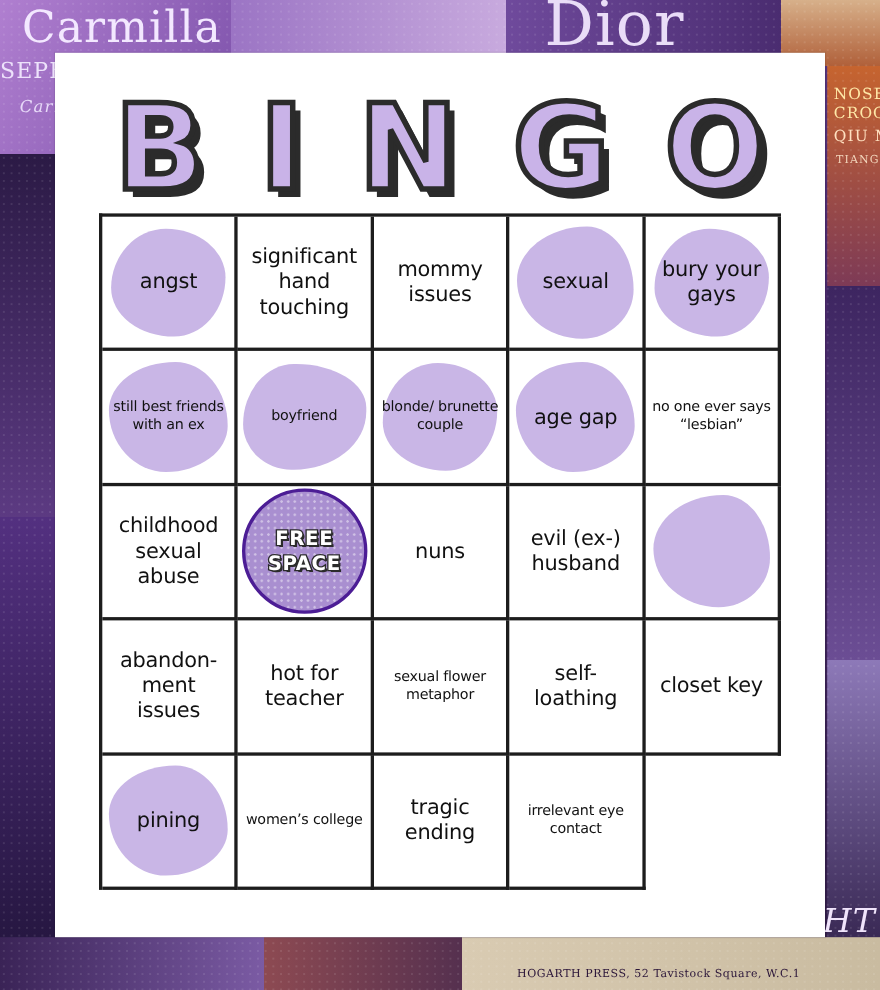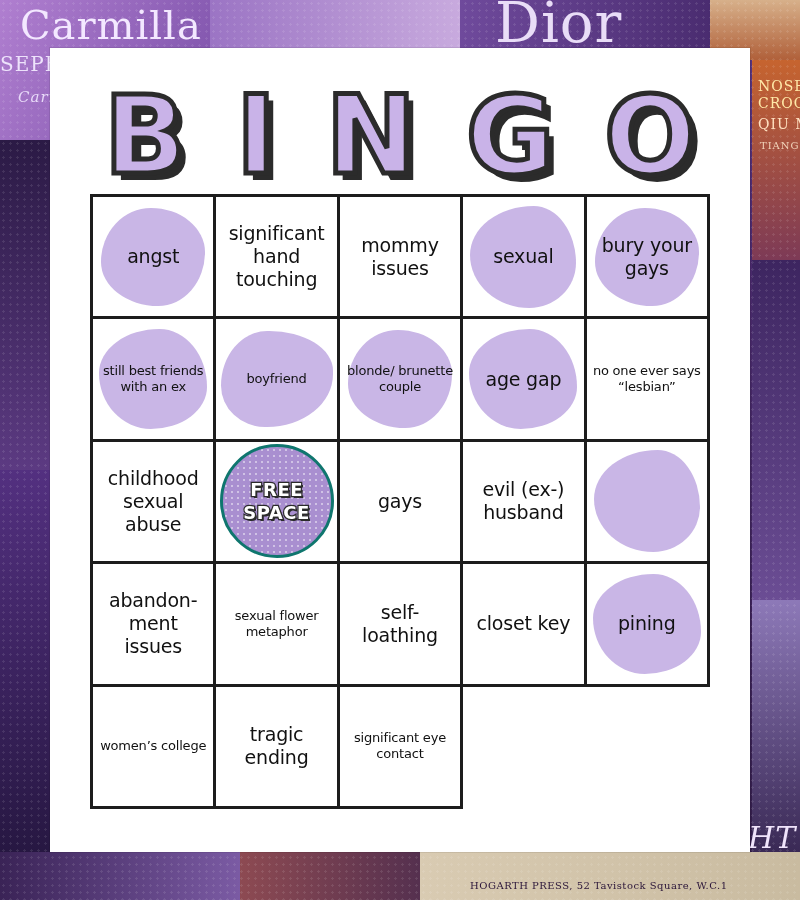--- a/index.html
+++ b/index.html
@@ -129,21 +129,21 @@
   .cell-text.tiny  { font-size: 13px; }
 
   
   .free-badge {
     position: relative;
     z-index: 2;
     width: 108px;
     height: 108px;
     border-radius: 50%;
     background: #a98fd0;
-    border: 3px solid #0f766e;
+    border: 3px solid #4c1d95;
     display: flex;
     flex-direction: column;
     align-items: center;
     justify-content: center;
     gap: 2px;
   }
   .free-badge .dots {
     position: absolute;
     left: 0; top: 0; right: 0; bottom: 0;
     border-radius: 50%;
@@ -243,30 +243,33 @@
         <div class="cell-text">childhood sexual abuse</div>
       </div>
       <div class="cell">
         <div class="free-badge">
           <div class="dots"></div>
           <div class="free-line">FREE</div>
           <div class="free-line">SPACE</div>
         </div>
       </div>
       <div class="cell">
-        <div class="cell-text">gays</div>
+        <div class="cell-text">nuns</div>
       </div>
       <div class="cell">
         <div class="cell-text">evil (ex-) husband</div>
       </div>
       <div class="cell">
         <div class="blob b4"></div>
       </div>
       <div class="cell">
         <div class="cell-text">abandon-ment issues</div>
+      </div>
+      <div class="cell">
+        <div class="cell-text">hot for teacher</div>
       </div>
       <div class="cell">
         <div class="cell-text small">sexual flower metaphor</div>
       </div>
       <div class="cell">
         <div class="cell-text">self-loathing</div>
       </div>
       <div class="cell">
         <div class="cell-text">closet key</div>
       </div>
@@ -274,16 +277,16 @@
         <div class="blob b2"></div>
         <div class="cell-text">pining</div>
       </div>
       <div class="cell">
         <div class="cell-text small">women’s college</div>
       </div>
       <div class="cell">
         <div class="cell-text">tragic ending</div>
       </div>
       <div class="cell">
-        <div class="cell-text small">significant eye contact</div>
+        <div class="cell-text small">irrelevant eye contact</div>
       </div>
     </div>
 </div>
 
 </body></html>

